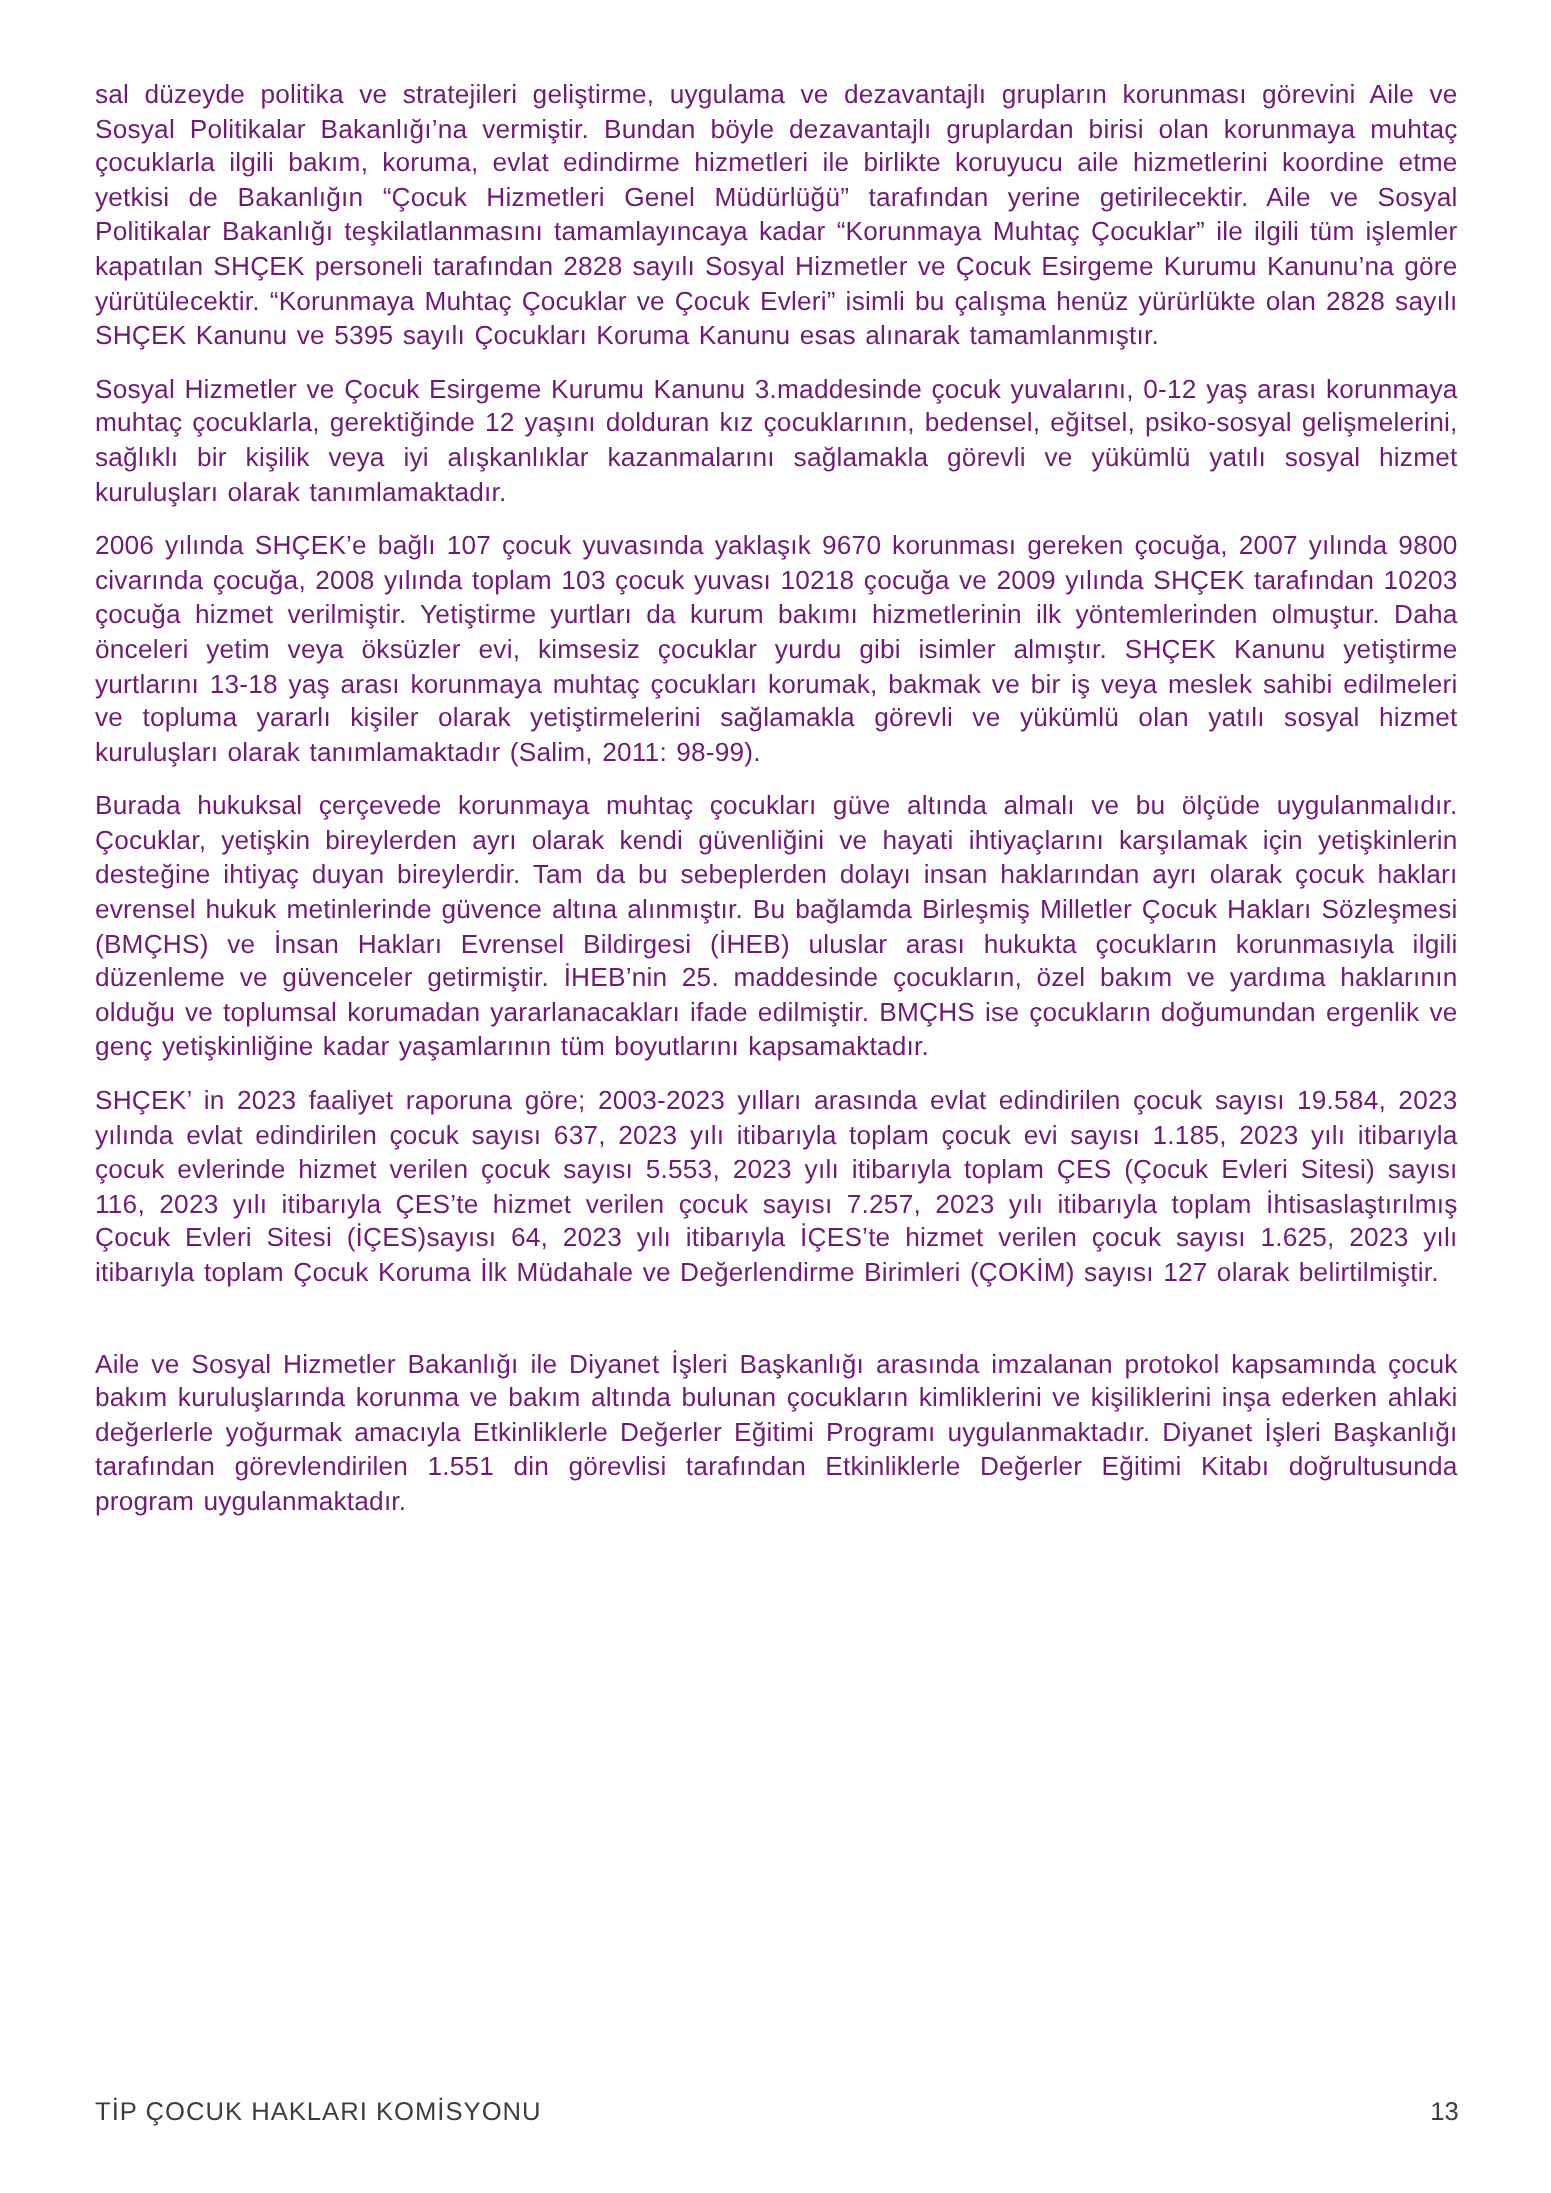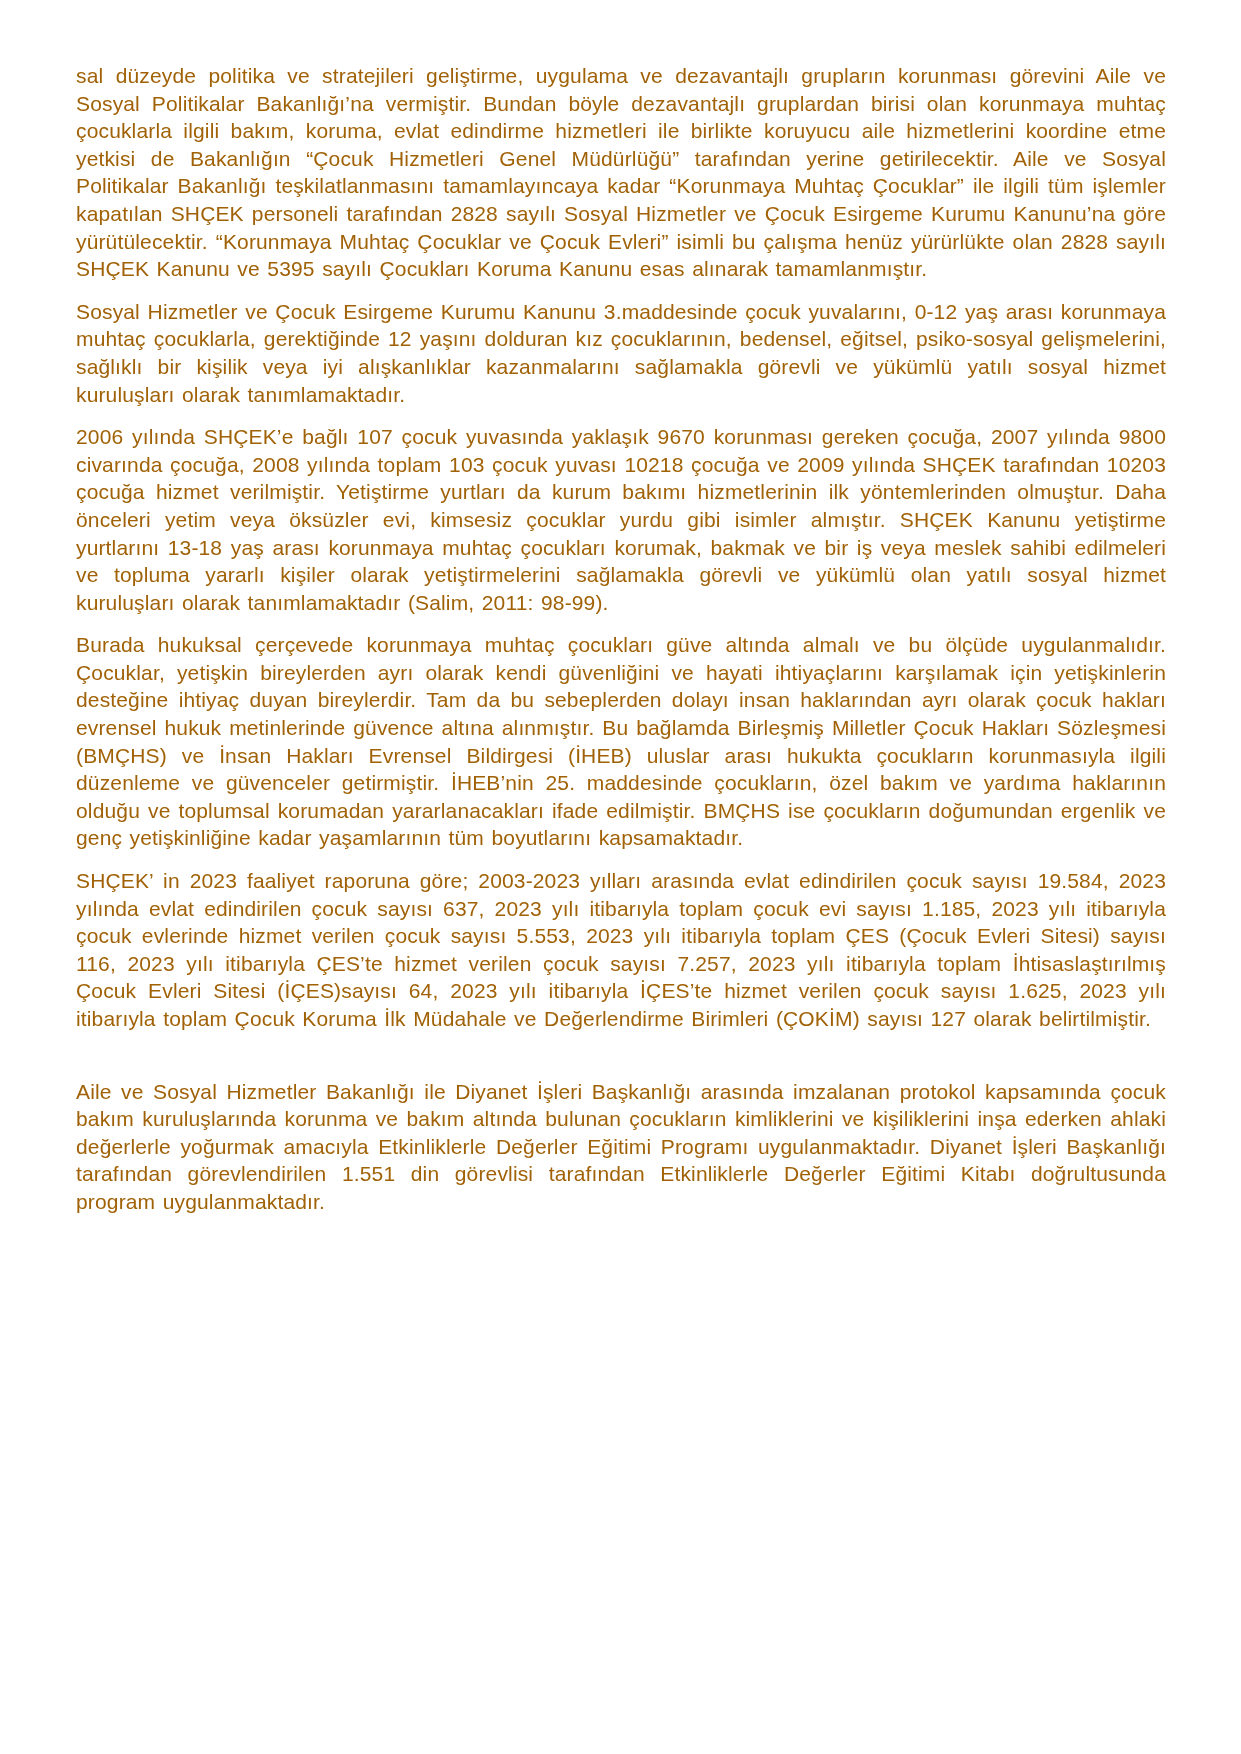--- a/index.html
+++ b/index.html
@@ -25,21 +25,21 @@
   }
   .para {
     margin: 0 0 15px 0;
     font-size: 21px;
     line-height: 27.6px;
     text-align: justify;
     letter-spacing: 0.15px;
     word-spacing: 1.5px;
     hyphens: auto;
     -webkit-hyphens: auto;
-    color: #a16207;
+    color: #701a75;
   }
   .para:last-child {
     margin-bottom: 0;
     margin-top: 45px;
   }
   .footer {
     position: absolute;
     left: 76px;
     right: 74px;
     bottom: 52px;
@@ -61,13 +61,17 @@
 
 <div class="page">
   <div class="content">
     <p class="para" lang="tr">sal düzeyde politika ve stratejileri geliştirme, uygulama ve dezavantajlı grupların korunması görevini Aile ve Sosyal Politikalar Bakanlığı’na vermiştir. Bundan böyle dezavantajlı gruplardan birisi olan korunmaya muhtaç çocuklarla ilgili bakım, koruma, evlat edindirme hizmetleri ile birlikte koruyucu aile hizmetlerini koordine etme yetkisi de Bakanlığın “Çocuk Hizmetleri Genel Müdürlüğü” tarafından yerine getirilecektir. Aile ve Sosyal Politikalar Bakanlığı teşkilatlanmasını tamamlayıncaya kadar “Korunmaya Muhtaç Çocuklar” ile ilgili tüm işlemler kapatılan SHÇEK personeli tarafından 2828 sayılı Sosyal Hizmetler ve Çocuk Esirgeme Kurumu Kanunu’na göre yürütülecektir. “Korunmaya Muhtaç Çocuklar ve Çocuk Evleri” isimli bu çalışma henüz yürürlükte olan 2828 sayılı SHÇEK Kanunu ve 5395 sayılı Çocukları Koruma Kanunu esas alınarak tamamlanmıştır.</p>
     <p class="para" lang="tr">Sosyal Hizmetler ve Çocuk Esirgeme Kurumu Kanunu 3.maddesinde çocuk yuvalarını, 0-12 yaş arası korunmaya muhtaç çocuklarla, gerektiğinde 12 yaşını dolduran kız çocuklarının, bedensel, eğitsel, psiko-sosyal gelişmelerini, sağlıklı bir kişilik veya iyi alışkanlıklar kazanmalarını sağlamakla görevli ve yükümlü yatılı sosyal hizmet kuruluşları olarak tanımlamaktadır.</p>
     <p class="para" lang="tr">2006 yılında SHÇEK’e bağlı 107 çocuk yuvasında yaklaşık 9670 korunması gereken çocuğa, 2007 yılında 9800 civarında çocuğa, 2008 yılında toplam 103 çocuk yuvası 10218 çocuğa ve 2009 yılında SHÇEK tarafından 10203 çocuğa hizmet verilmiştir. Yetiştirme yurtları da kurum bakımı hizmetlerinin ilk yöntemlerinden olmuştur. Daha önceleri yetim veya öksüzler evi, kimsesiz çocuklar yurdu gibi isimler almıştır. SHÇEK Kanunu yetiştirme yurtlarını 13-18 yaş arası korunmaya muhtaç çocukları korumak, bakmak ve bir iş veya meslek sahibi edilmeleri ve topluma yararlı kişiler olarak yetiştirmelerini sağlamakla görevli ve yükümlü olan yatılı sosyal hizmet kuruluşları olarak tanımlamaktadır (Salim, 2011: 98-99).</p>
     <p class="para" lang="tr">Burada hukuksal çerçevede korunmaya muhtaç çocukları güve altında almalı ve bu ölçüde uygulanmalıdır. Çocuklar, yetişkin bireylerden ayrı olarak kendi güvenliğini ve hayati ihtiyaçlarını karşılamak için yetişkinlerin desteğine ihtiyaç duyan bireylerdir. Tam da bu sebeplerden dolayı insan haklarından ayrı olarak çocuk hakları evrensel hukuk metinlerinde güvence altına alınmıştır. Bu bağlamda Birleşmiş Milletler Çocuk Hakları Sözleşmesi (BMÇHS) ve İnsan Hakları Evrensel Bildirgesi (İHEB) uluslar arası hukukta çocukların korunmasıyla ilgili düzenleme ve güvenceler getirmiştir. İHEB’nin 25. maddesinde çocukların, özel bakım ve yardıma haklarının olduğu ve toplumsal korumadan yararlanacakları ifade edilmiştir. BMÇHS ise çocukların doğumundan ergenlik ve genç yetişkinliğine kadar yaşamlarının tüm boyutlarını kapsamaktadır.</p>
     <p class="para" lang="tr">SHÇEK’ in 2023 faaliyet raporuna göre; 2003-2023 yılları arasında evlat edindirilen çocuk sayısı 19.584, 2023 yılında evlat edindirilen çocuk sayısı 637, 2023 yılı itibarıyla toplam çocuk evi sayısı 1.185, 2023 yılı itibarıyla çocuk evlerinde hizmet verilen çocuk sayısı 5.553, 2023 yılı itibarıyla toplam ÇES (Çocuk Evleri Sitesi) sayısı 116, 2023 yılı itibarıyla ÇES’te hizmet verilen çocuk sayısı 7.257, 2023 yılı itibarıyla toplam İhtisaslaştırılmış Çocuk Evleri Sitesi (İÇES)sayısı 64, 2023 yılı itibarıyla İÇES’te hizmet verilen çocuk sayısı 1.625, 2023 yılı itibarıyla toplam Çocuk Koruma İlk Müdahale ve Değerlendirme Birimleri (ÇOKİM) sayısı 127 olarak belirtilmiştir.</p>
     <p class="para" lang="tr">Aile ve Sosyal Hizmetler Bakanlığı ile Diyanet İşleri Başkanlığı arasında imzalanan protokol kapsamında çocuk bakım kuruluşlarında korunma ve bakım altında bulunan çocukların kimliklerini ve kişiliklerini inşa ederken ahlaki değerlerle yoğurmak amacıyla Etkinliklerle Değerler Eğitimi Programı uygulanmaktadır. Diyanet İşleri Başkanlığı tarafından görevlendirilen 1.551 din görevlisi tarafından Etkinliklerle Değerler Eğitimi Kitabı doğrultusunda program uygulanmaktadır.</p>
   </div>
+  <div class="footer">
+    <span class="footer-title">TİP ÇOCUK HAKLARI KOMİSYONU</span>
+    <span class="page-num">13</span>
+  </div>
 </div>
 
 </body></html>

